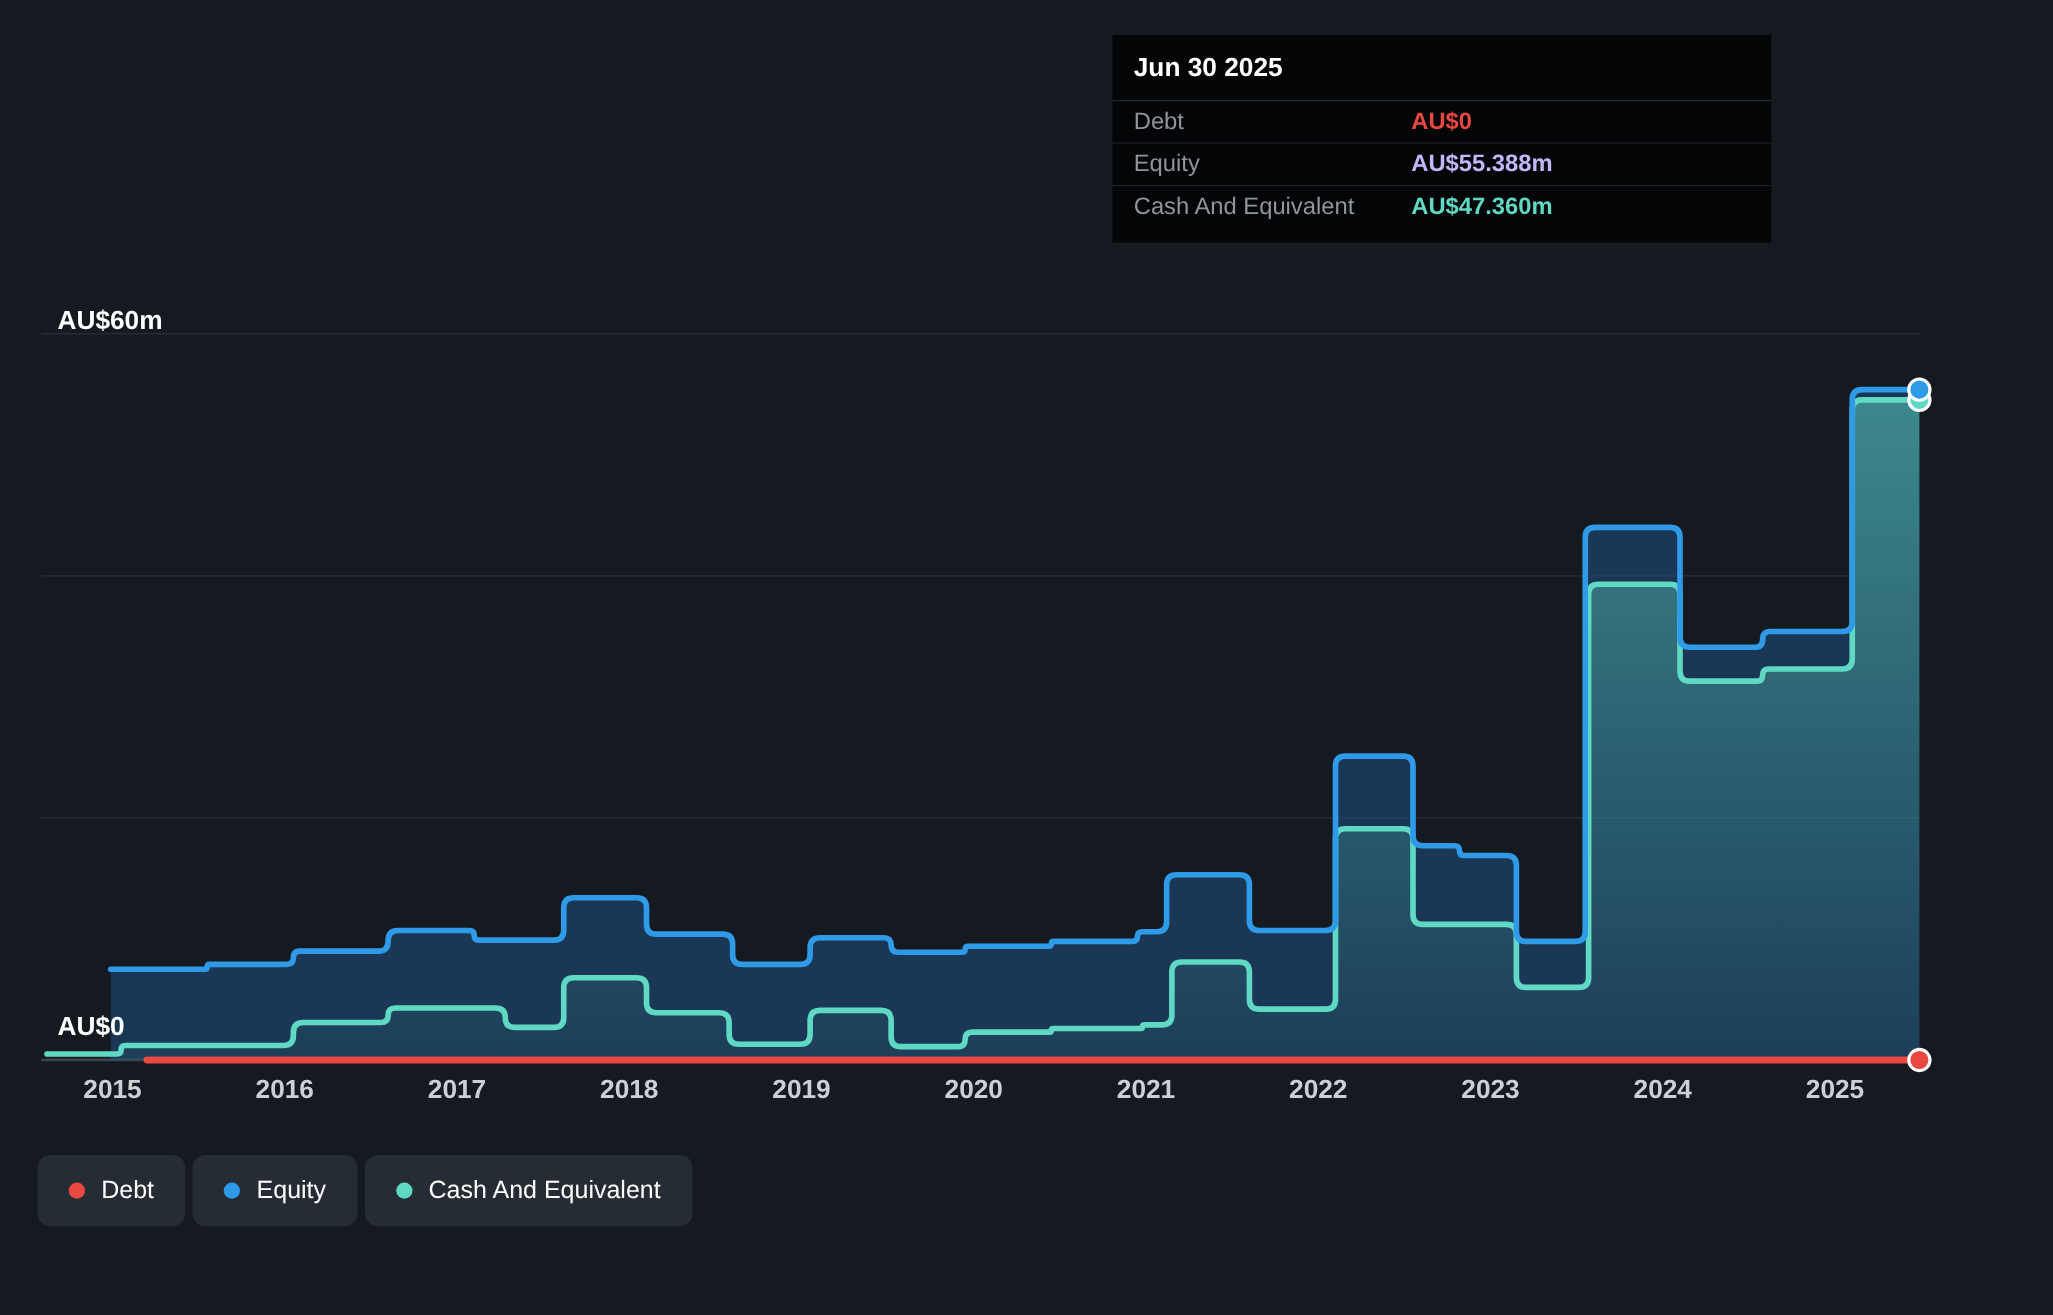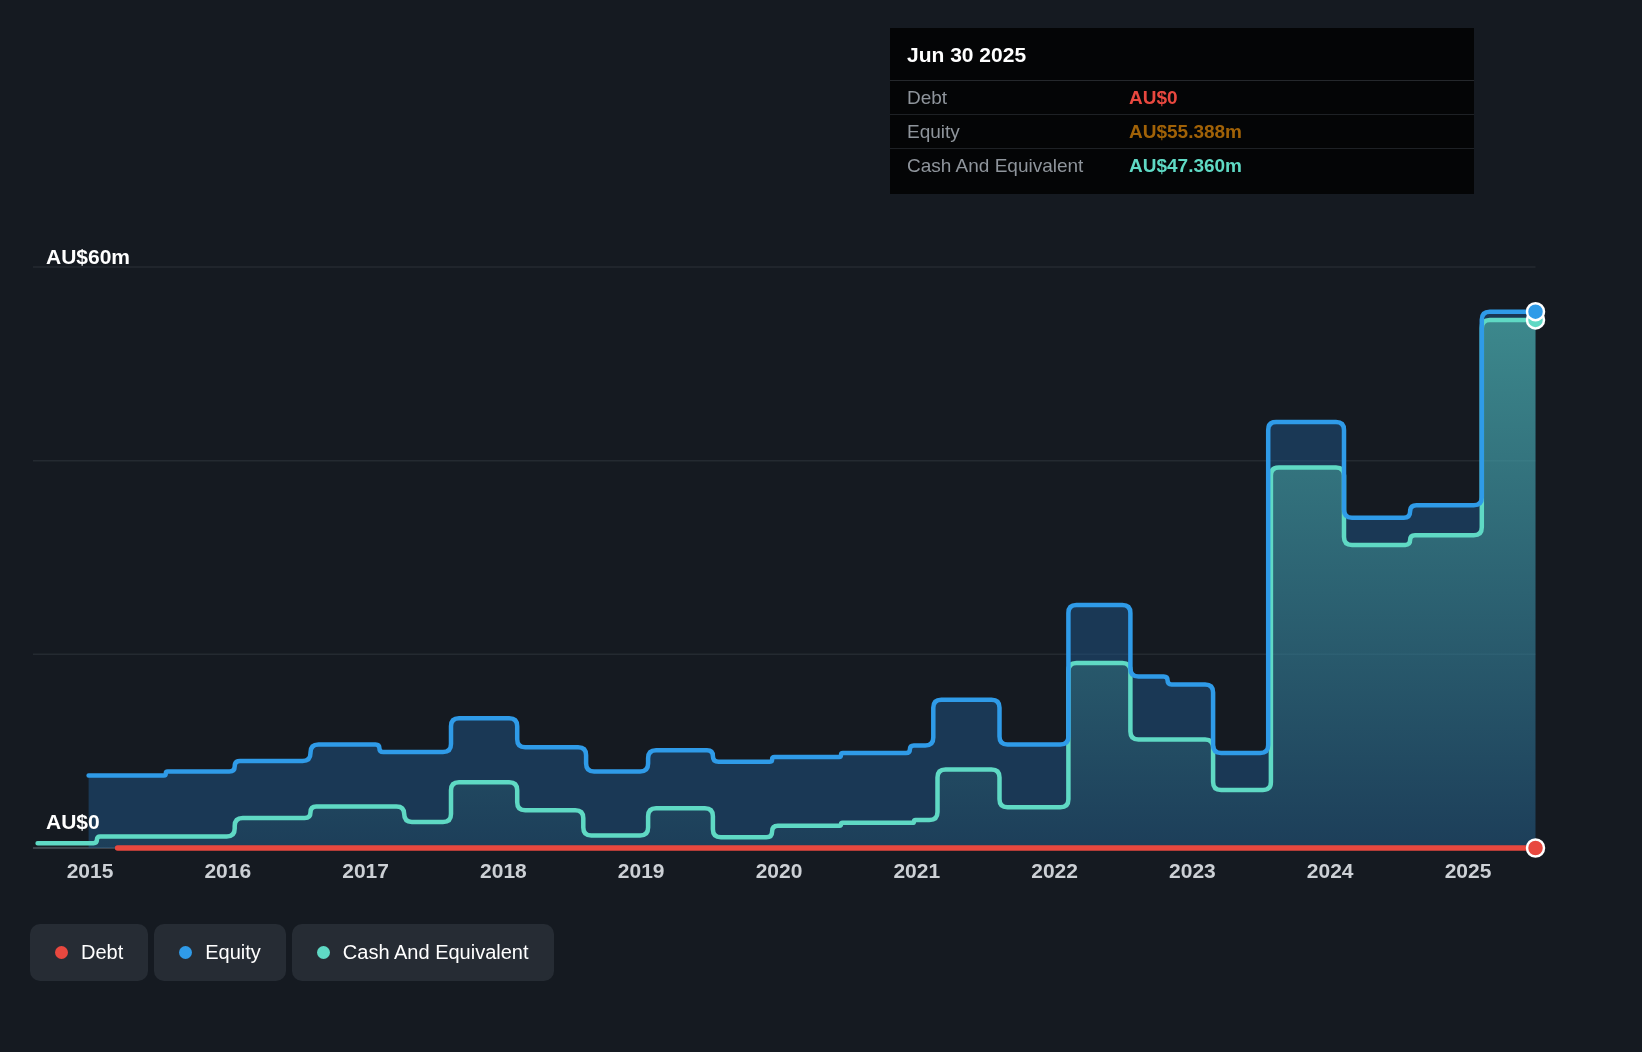--- a/index.html
+++ b/index.html
@@ -11,21 +11,21 @@
   }
   #chart-svg { position:absolute; left:0; top:0; }
 
   
   .y-label { position:absolute; left:46px; color:#ffffff; font-size:21px; font-weight:700; }
   .y-label.top { top:245px; }
   .y-label.zero { top:810px; }
 
   
   .tooltip {
-    position:absolute; left:890px; top:28px; width:584px;
+    position:absolute; left:890px; top:28px; width:527px;
     background:#040506; color:#fff; z-index:5; padding-bottom:12px;
   }
   .tt-title { font-size:21px; font-weight:700; padding:15px 17px 13px; border-bottom:1px solid #25282c; }
   .tt-row { display:flex; align-items:center; height:33px; padding:0 17px; border-bottom:1px solid #1e2125; font-size:19px; }
   .tt-row:last-child { border-bottom:none; }
   .tt-label { width:222px; flex:none; color:#8f959c; }
   .tt-value { font-weight:700; }
   .ratio-strong { font-weight:700; color:#ffffff; }
   .ratio-rest { font-weight:700; color:#8f959c; margin-left:7px; }
 
@@ -79,21 +79,21 @@
   <div class="y-label zero">AU$0</div>
 
   <div class="tooltip">
     <div class="tt-title">Jun 30 2025</div>
     <div class="tt-row">
       <div class="tt-label">Debt</div>
       <div class="tt-value" style="color: rgb(232, 72, 63);">AU$0</div>
     </div>
     <div class="tt-row">
       <div class="tt-label">Equity</div>
-      <div class="tt-value" style="color: #a16207;">AU$55.388m</div>
+      <div class="tt-value" style="color: #c4b5fd;">AU$55.388m</div>
     </div>
     <div class="tt-row">
       <div class="tt-label">Cash And Equivalent</div>
       <div class="tt-value" style="color: rgb(95, 217, 196);">AU$47.360m</div>
     </div>
   </div>
 
   <div class="legend">
     <div class="pill">
       <span class="dot" style="background: rgb(232, 72, 63);"></span>

